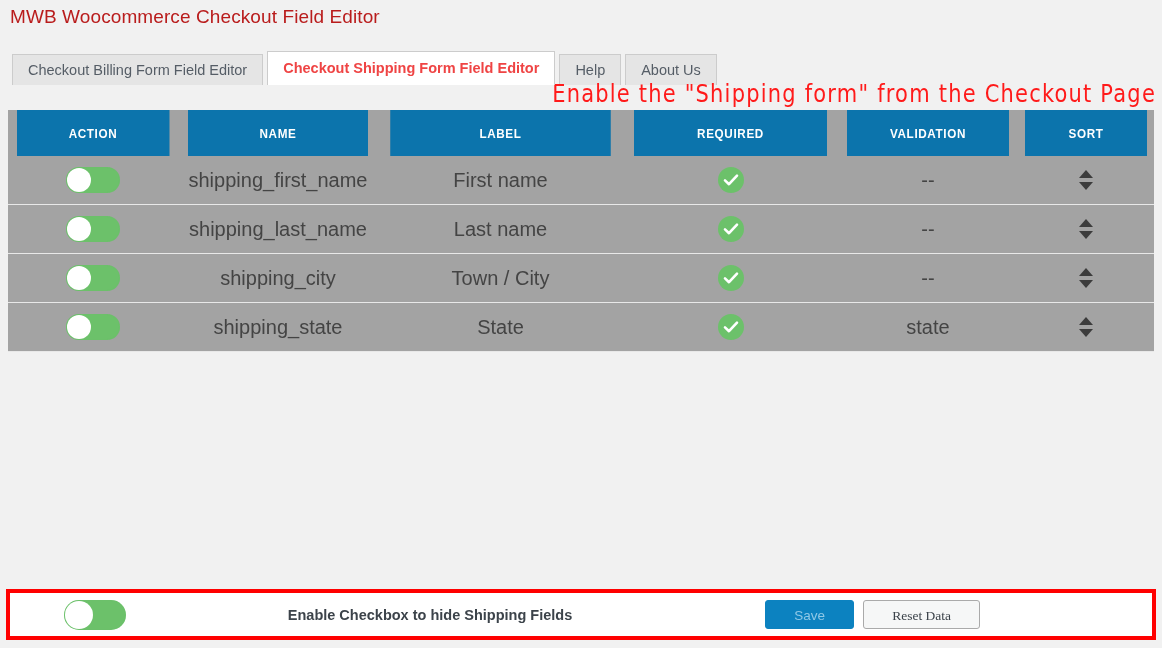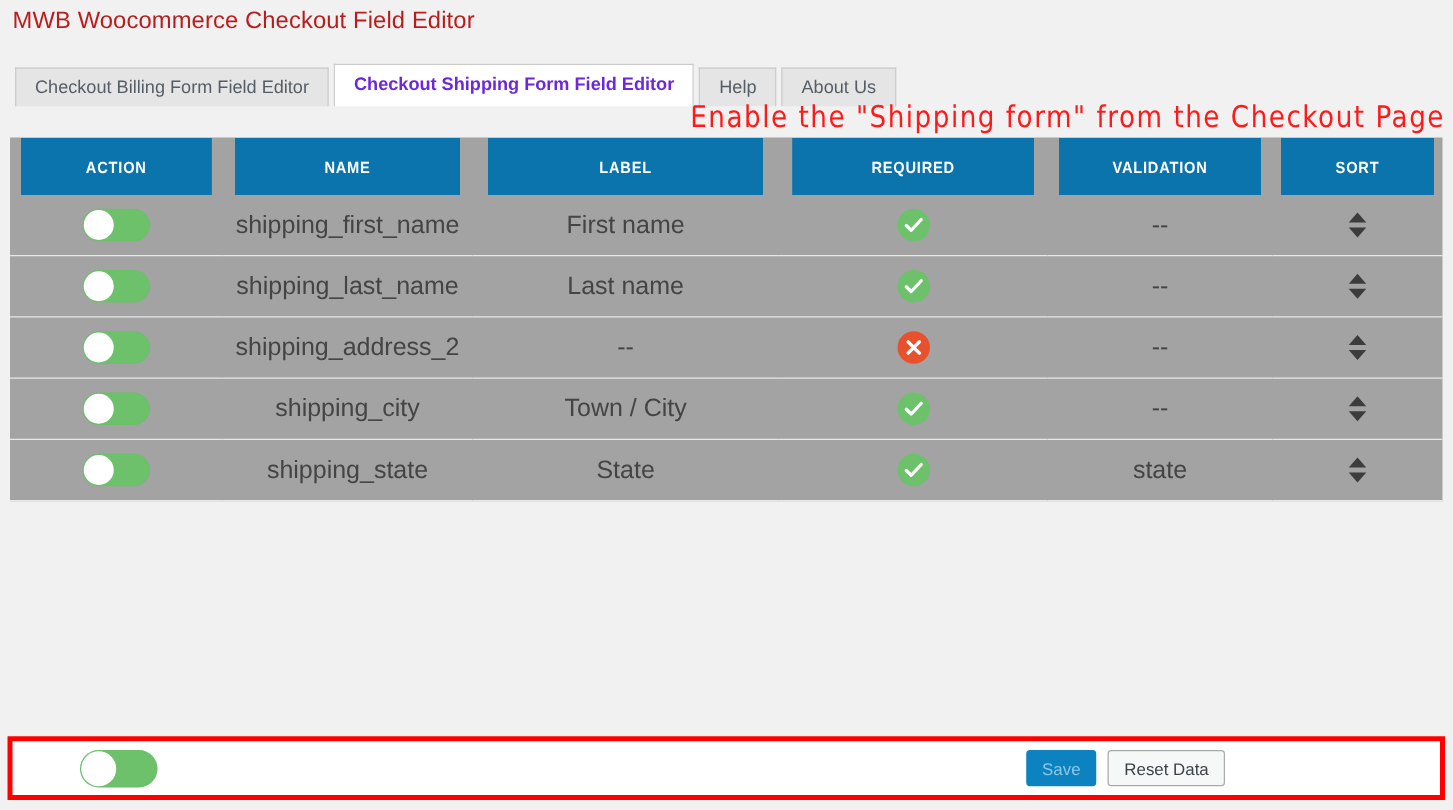--- a/index.html
+++ b/index.html
@@ -46,21 +46,21 @@
     border: 1px solid #ccc;
     border-bottom: none;
     margin-right: 4px;
     box-sizing: border-box;
     white-space: nowrap;
     cursor: pointer;
     user-select: none;
   }
   .tab.active {
     background: #ffffff;
-    color: #6d28d9;
+    color: #ef4444;
     font-weight: 600;
     height: 34px;
     line-height: 33px;
     border-color: #ccc;
     position: relative;
     z-index: 3;
   }
 
   
   #annotation {
@@ -199,37 +199,38 @@
   #bottom-buttons {
     margin-left: auto;
     display: flex;
     align-items: center;
     gap: 9px;
     padding-right: 172px;
   }
   .btn {
     font-size: 13.5px;
     font-family: "Liberation Sans", sans-serif;
-    padding: 0 12px;
+    padding: 0 28px;
     height: 29px;
     line-height: 29px;
     border-radius: 3px;
     cursor: pointer;
     box-sizing: border-box;
     white-space: nowrap;
   }
   .btn-save {
     background: #0c82c0;
     color: #8fc8e6;
     border: 1px solid #0c82c0;
   }
   .btn-reset {
     background: #f6f7f7;
     color: #3c434a;
     border: 1px solid #aaa;
+    font-family: Liberation Serif, serif;
   }
 </style>
 </head>
 <body>
 
 <div id="page-title">MWB Woocommerce Checkout Field Editor</div>
 
 <div id="tab-bar">
     <div class="tab">Checkout Billing Form Field Editor</div>
     <div class="tab active">Checkout Shipping Form Field Editor</div>
@@ -280,33 +281,20 @@
               <path d="M7 13.4 L11 17.2 L19 8.6" stroke="#fff" stroke-width="2.6" fill="none" stroke-linecap="round" stroke-linejoin="round"></path>
             </svg></span></td>
         <td>--</td>
         <td><span class="sort-icon"><svg width="18" height="26" viewBox="0 0 18 26">
               <path d="M9 3 L16 11 L2 11 Z" fill="#3c3c3c"></path>
               <path d="M9 23 L16 15 L2 15 Z" fill="#3c3c3c"></path>
             </svg></span></td>
       </tr>
       <tr>
         <td><span class="toggle"><span class="knob"></span></span></td>
-        <td>shipping_address_2</td>
-        <td>--</td>
-        <td><span class="status-icon no"><svg width="26" height="26" viewBox="0 0 26 26">
-              <path d="M8.5 8.5 L17.5 17.5 M17.5 8.5 L8.5 17.5" stroke="#fff" stroke-width="2.8" fill="none" stroke-linecap="round"></path>
-            </svg></span></td>
-        <td>--</td>
-        <td><span class="sort-icon"><svg width="18" height="26" viewBox="0 0 18 26">
-              <path d="M9 3 L16 11 L2 11 Z" fill="#3c3c3c"></path>
-              <path d="M9 23 L16 15 L2 15 Z" fill="#3c3c3c"></path>
-            </svg></span></td>
-      </tr>
-      <tr>
-        <td><span class="toggle"><span class="knob"></span></span></td>
         <td>shipping_city</td>
         <td>Town / City</td>
         <td><span class="status-icon yes"><svg width="26" height="26" viewBox="0 0 26 26">
               <path d="M7 13.4 L11 17.2 L19 8.6" stroke="#fff" stroke-width="2.6" fill="none" stroke-linecap="round" stroke-linejoin="round"></path>
             </svg></span></td>
         <td>--</td>
         <td><span class="sort-icon"><svg width="18" height="26" viewBox="0 0 18 26">
               <path d="M9 3 L16 11 L2 11 Z" fill="#3c3c3c"></path>
               <path d="M9 23 L16 15 L2 15 Z" fill="#3c3c3c"></path>
             </svg></span></td>
@@ -326,17 +314,18 @@
       </tr>
     </tbody>
 </table>
 
 <div id="bottom-bar">
   <div id="bottom-toggle-wrap">
     <span class="toggle big">
       <span class="knob"></span>
     </span>
   </div>
+  <div id="bottom-label">Enable Checkbox to hide Shipping Fields</div>
   <div id="bottom-buttons">
     <button class="btn btn-save">Save</button>
     <button class="btn btn-reset">Reset Data</button>
   </div>
 </div>
 
 </body></html>

